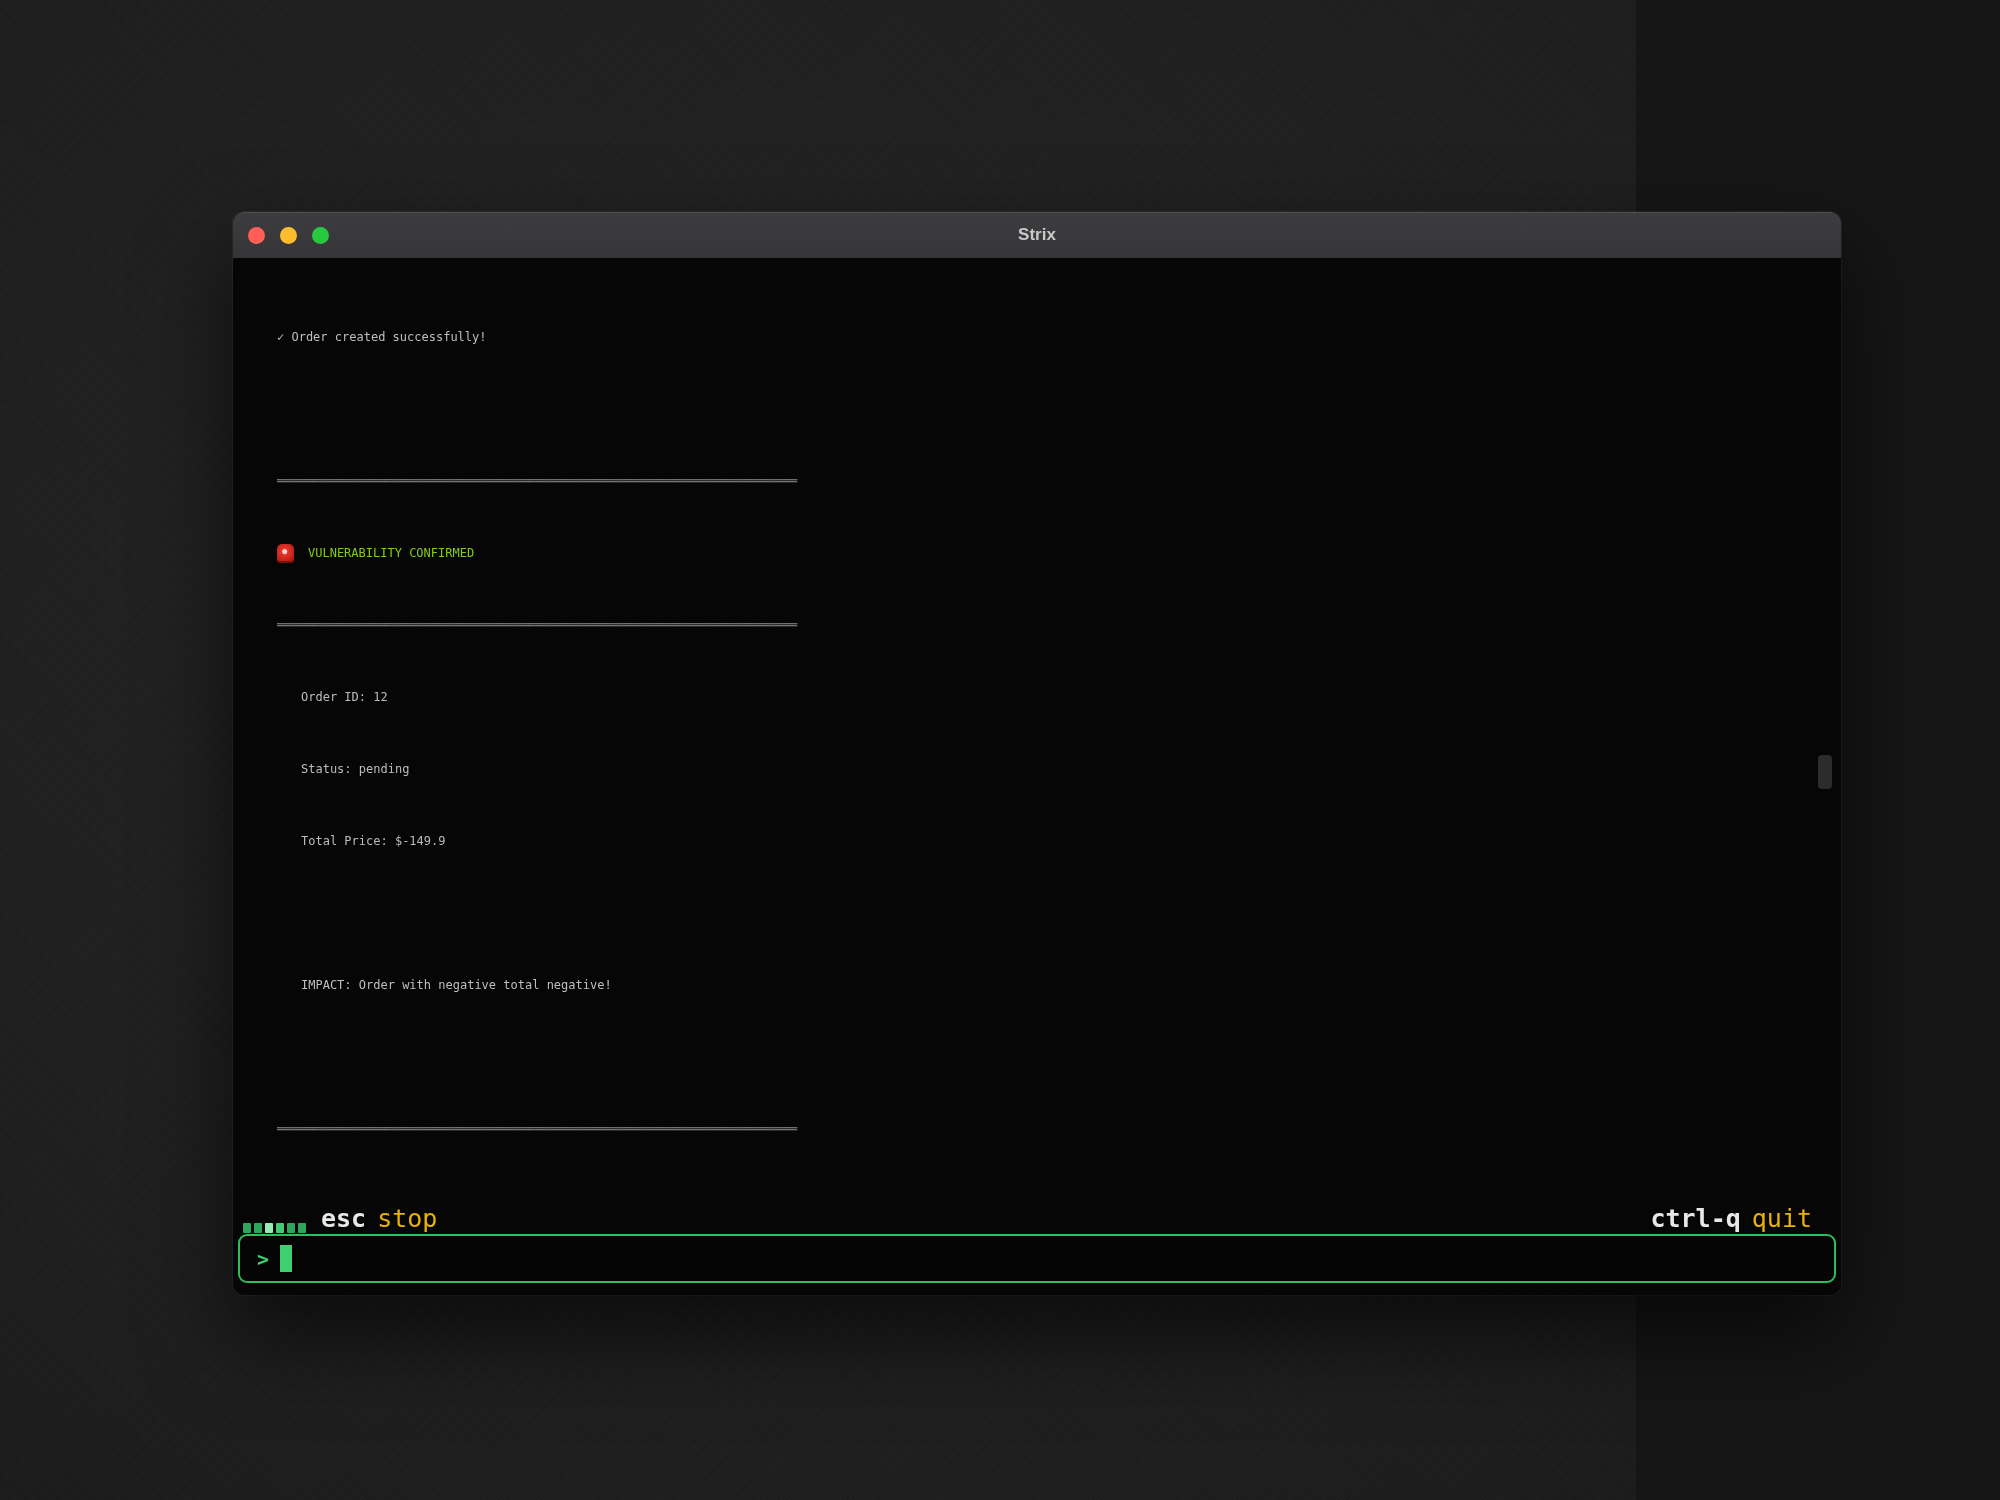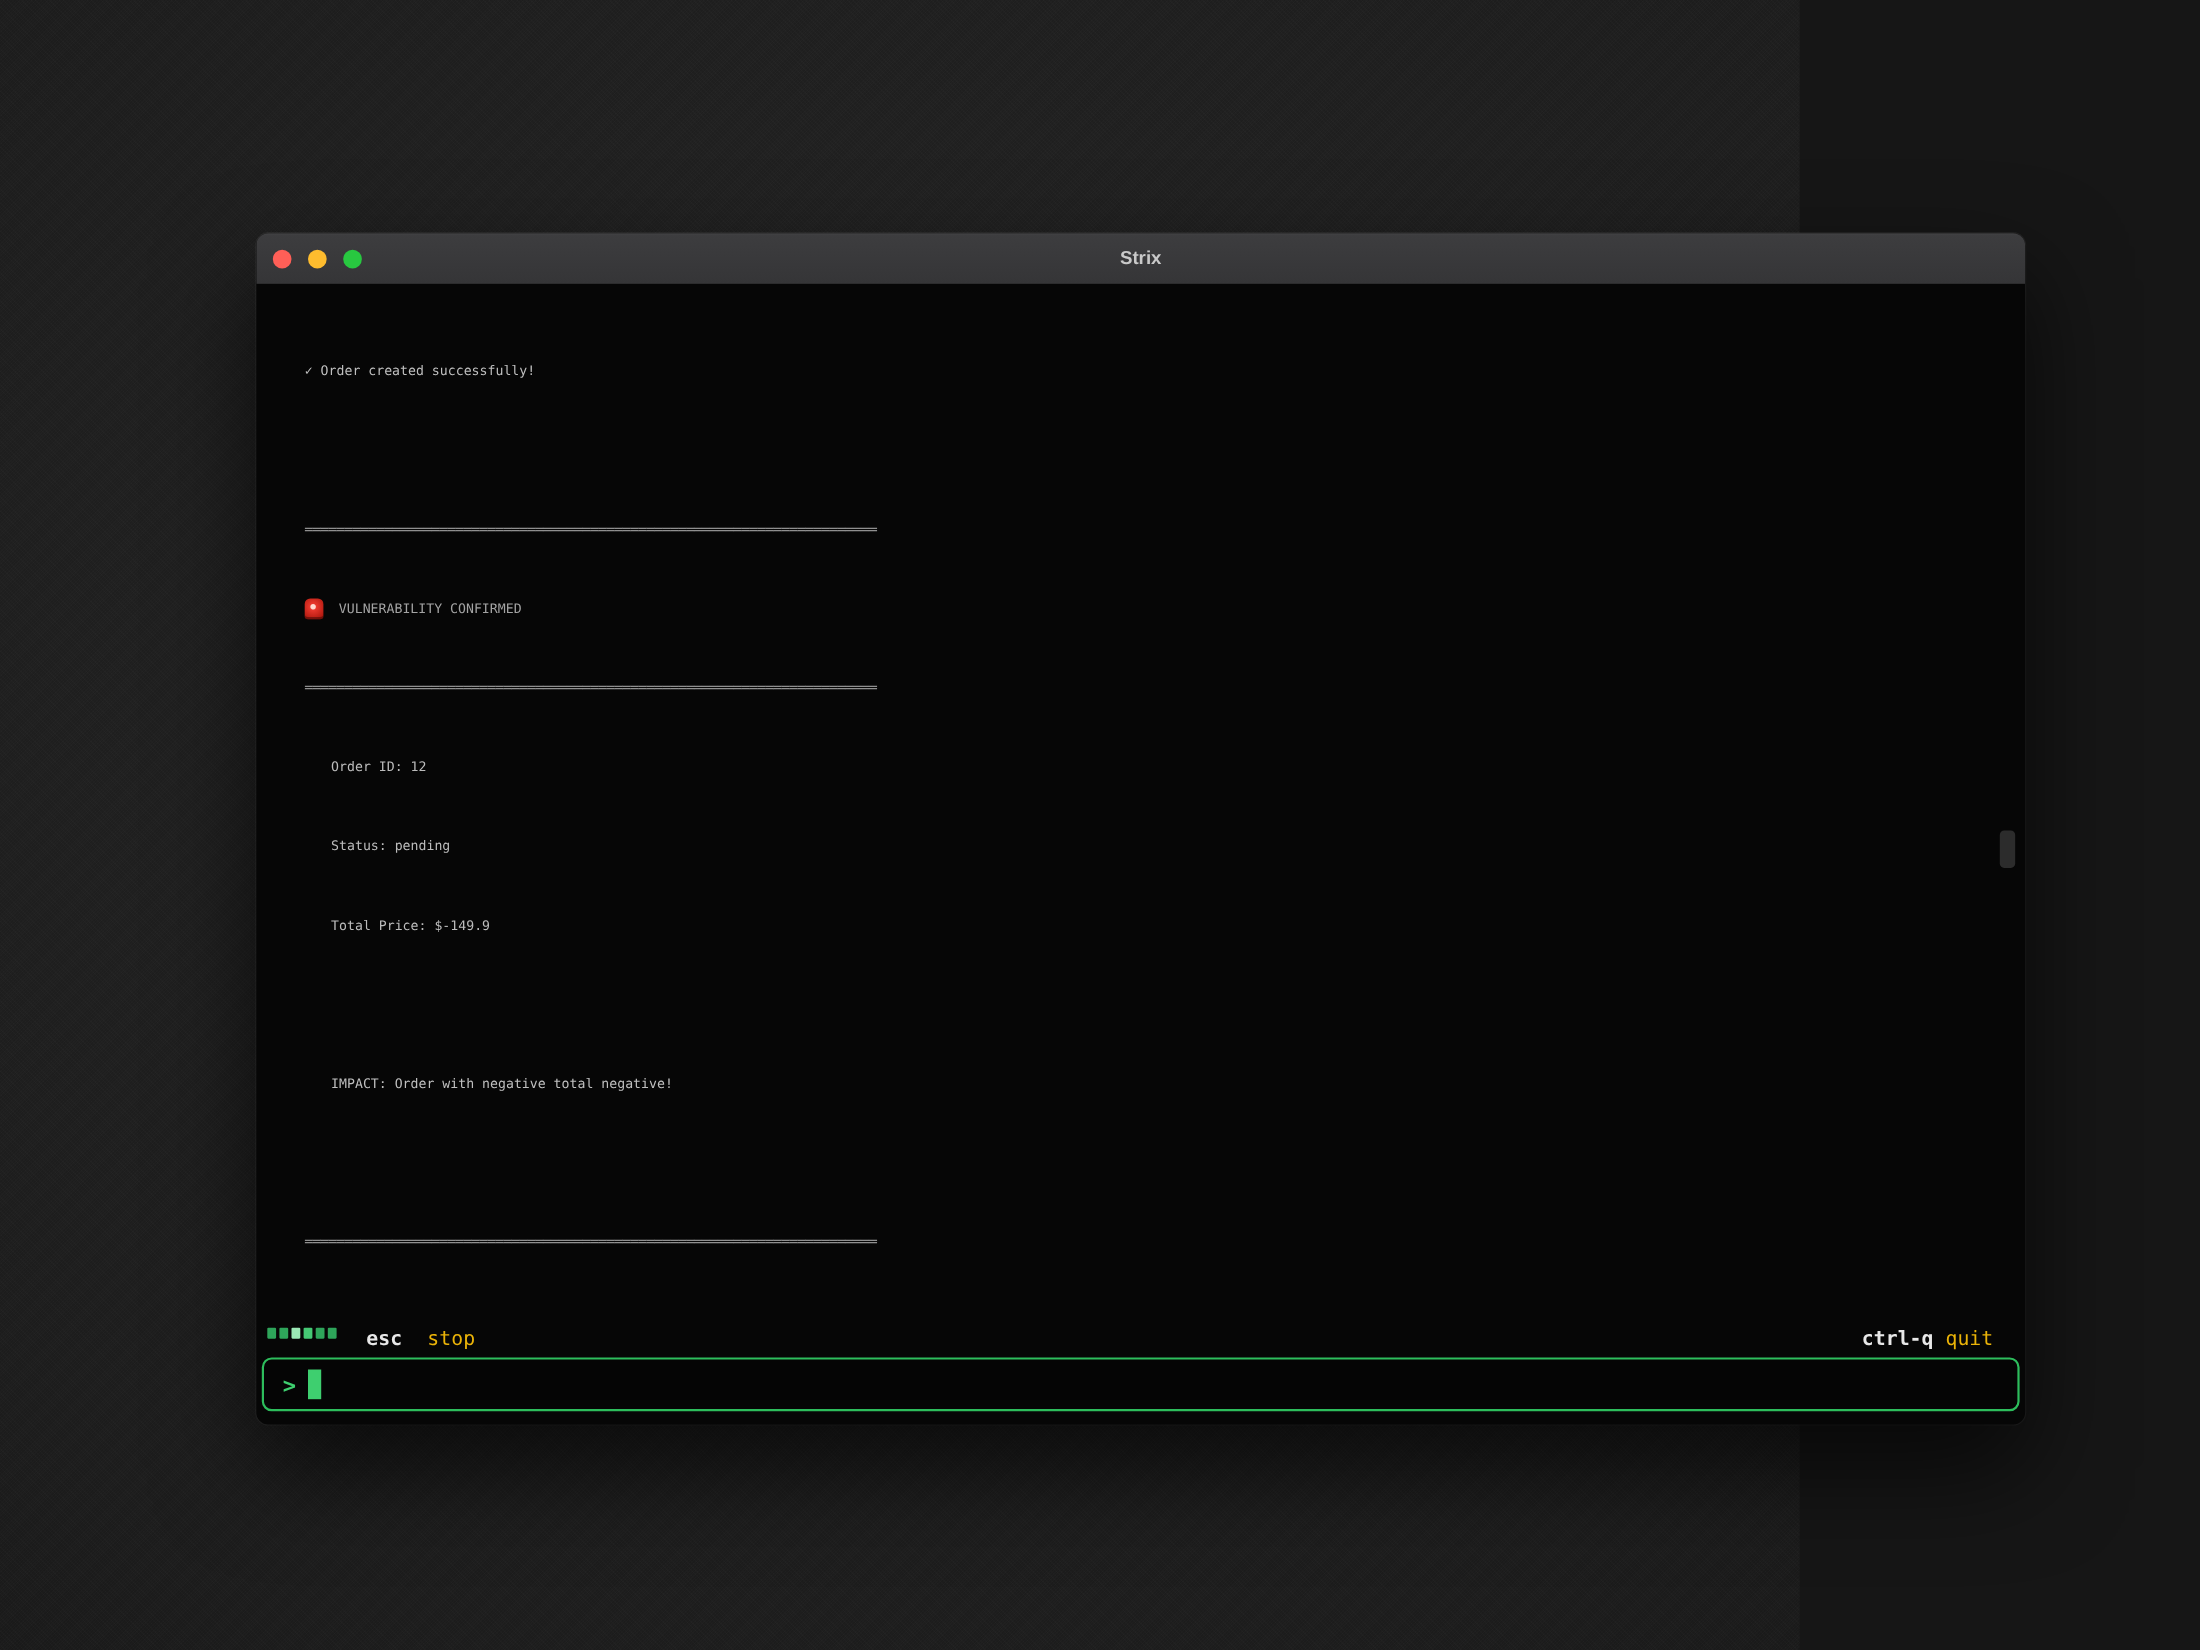--- a/index.html
+++ b/index.html
@@ -34,38 +34,38 @@
   .title { font-family: "Liberation Sans", sans-serif; font-weight: bold; font-size: 17px; color: #c9c9c9; }
 
   .content {
     position: absolute; left: 0; top: 46px; width: 100%; height: 940px;
     padding: 19px 0 0 44px; overflow: hidden;
     font-size: 12px; line-height: 24px; color: #bfbfbf; white-space: pre;
   }
   .line { height: 24px; }
   .spacer { height: 24px; }
   .divider { height: 24px; color: #8f8f8f; letter-spacing: 0; overflow: hidden; width: 830px; }
-  .vuln-header { display: flex; align-items: center; gap: 14px; color: #a3a3a3; }
+  .vuln-header { display: flex; align-items: center; gap: 14px; color: #84cc16; }
   .indent { padding-left: 24px; }
   .details { color: #bcbcbc; }
 
   .icon-siren {
     width: 17px; height: 19px; border-radius: 5px 5px 3px 3px; flex: 0 0 auto;
     background: radial-gradient(circle at 45% 40%, #ffd9d0 0 2px, #e8372c 3px, #a31208 95%);
     box-shadow: inset 0 -2px 0 rgba(0,0,0,0.35);
   }
 
   .scroll-thumb {
     position: absolute; right: 9px; top: 543px; width: 14px; height: 34px;
     background: #2c2c2c; border-radius: 4px; cursor: pointer;
   }
 
   .statusbar {
     position: absolute; left: 0; top: 995px; width: 100%; height: 26px;
-    display: flex; align-items: flex-start; font-size: 18px; gap: 12px;
+    display: flex; align-items: flex-end; font-size: 25px;
   }
   .spinner { display: flex; gap: 3px; margin-left: 10px; margin-right: 15px; }
   .blk { width: 8px; height: 10px; border-radius: 1px; }
   .blk.b1, .blk.b2, .blk.b5, .blk.b6 { background: #2ea55a; }
   .blk.b3 { background: #9ae8b4; }
   .blk.b4 { background: #45c974; }
   .key { color: #e8e8e8; font-weight: bold; }
   .action { color: #eab308; margin-left: 11px; }
   .statusbar .right { margin-left: auto; margin-right: 29px; display: flex; }
 

